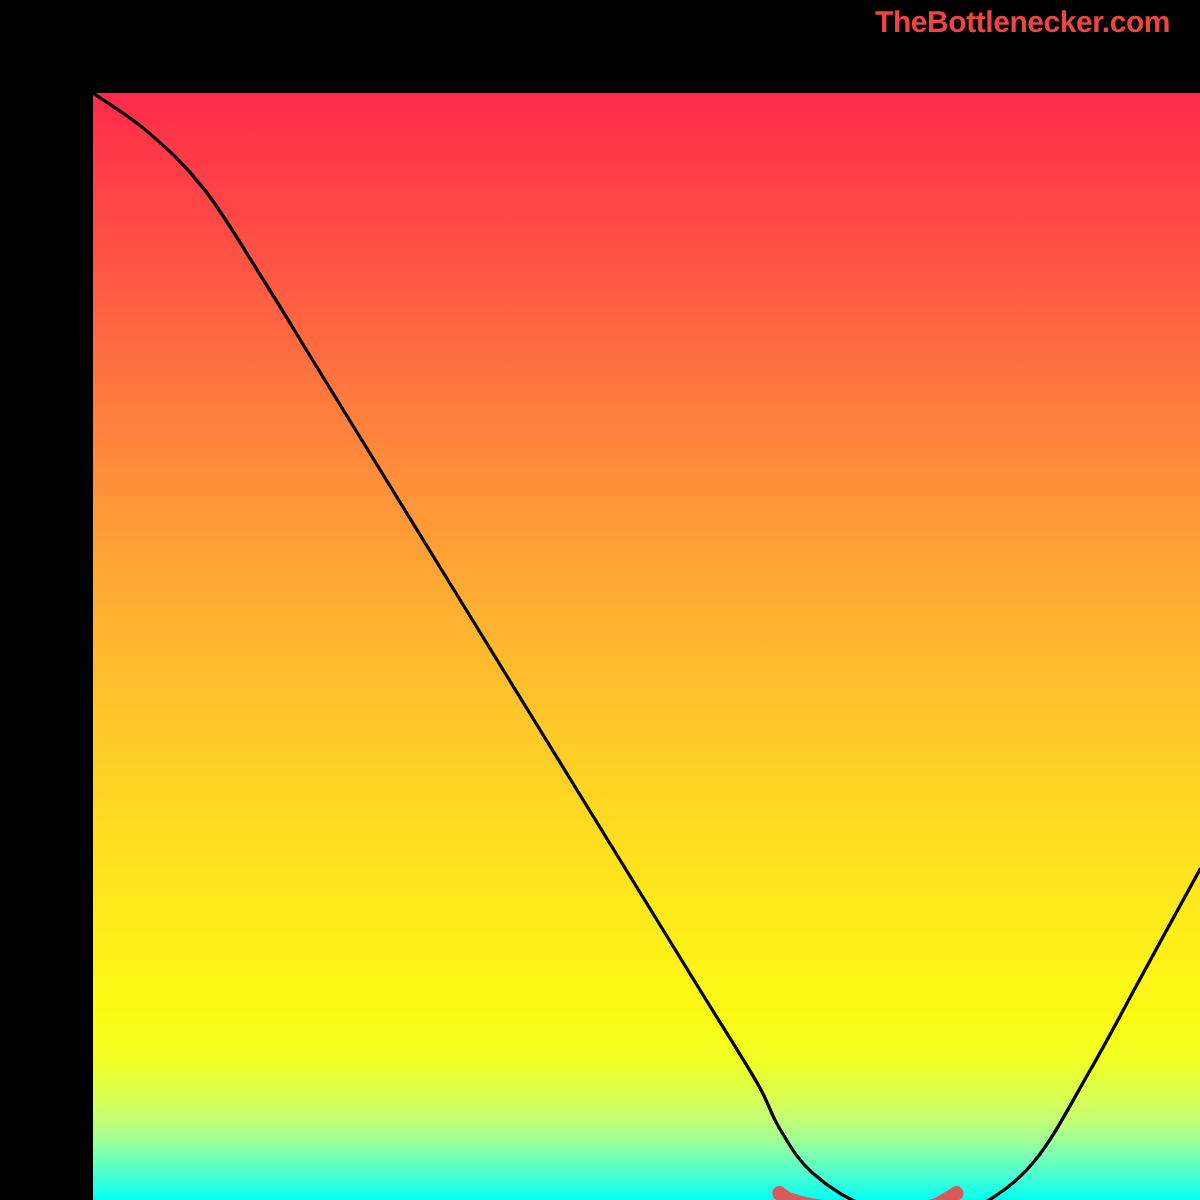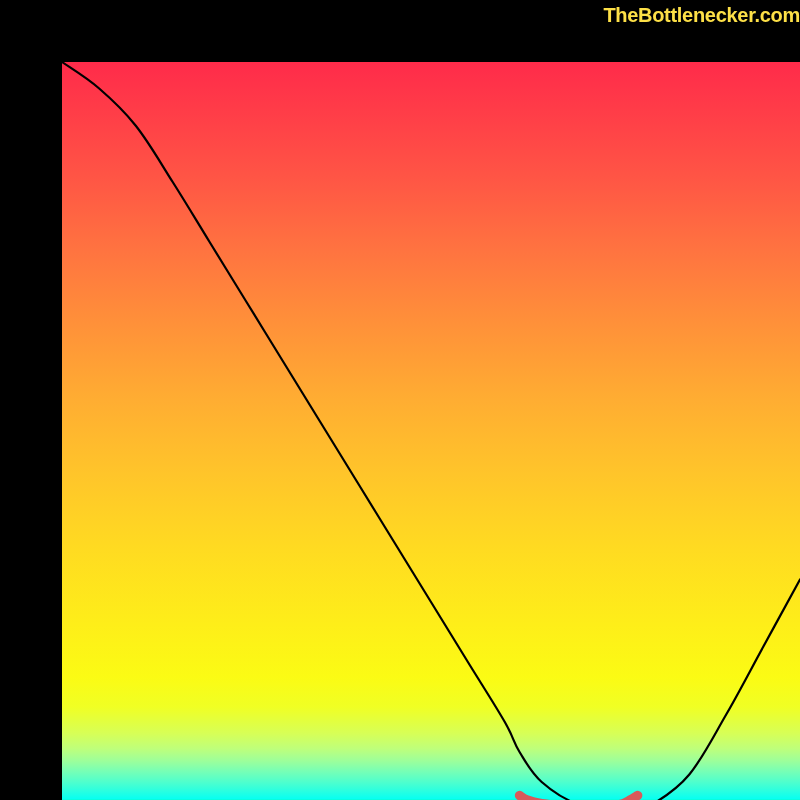--- a/index.html
+++ b/index.html
@@ -6,25 +6,25 @@
     margin: 0;
     padding: 0;
     width: 800px;
     height: 800px;
     background: #000;
     overflow: hidden;
   }
   .attribution {
     position: absolute;
     top: 4px;
-    right: 0;
+    right: 20px;
     font-family: Arial, Helvetica, sans-serif;
     font-size: 20px;
     font-weight: bold;
-    color: #fde047;
+    color: #ef4444;
     letter-spacing: -0.3px;
     z-index: 10;
   }
   .frame {
     position: absolute;
     left: 0;
     top: 0;
     width: 800px;
     height: 800px;
     box-sizing: border-box;

